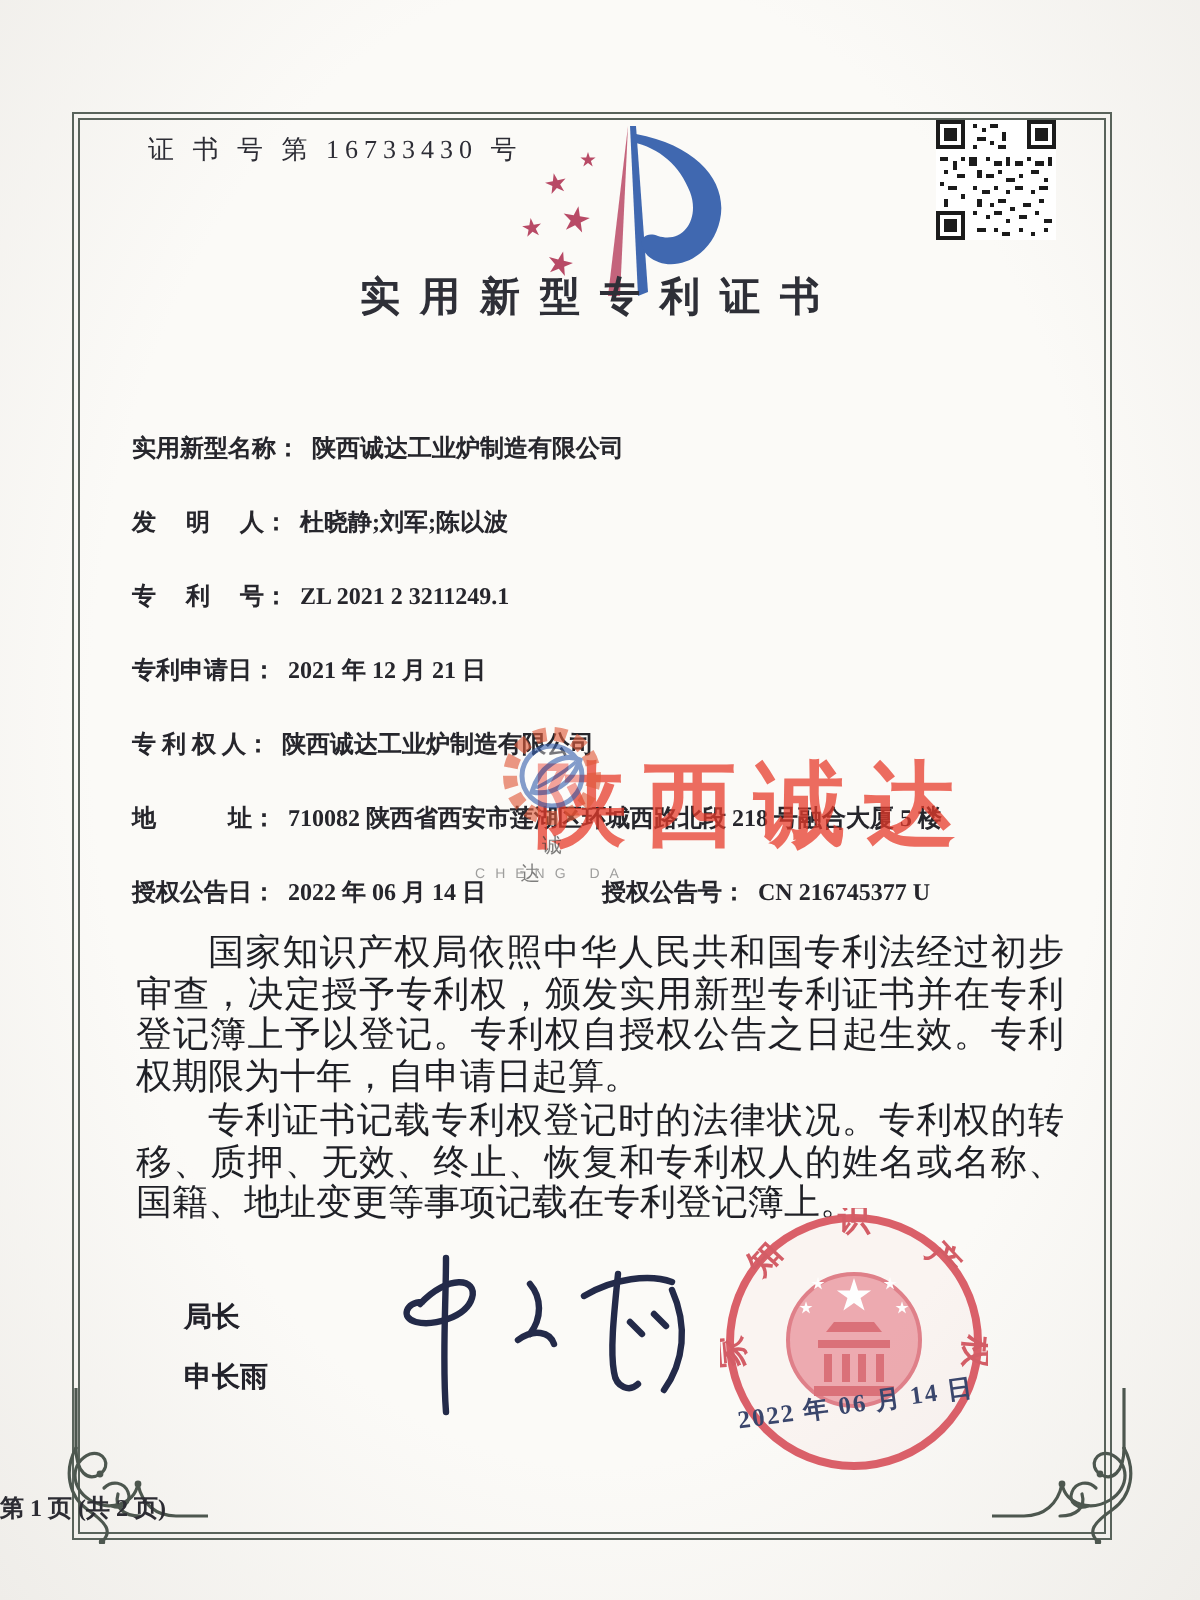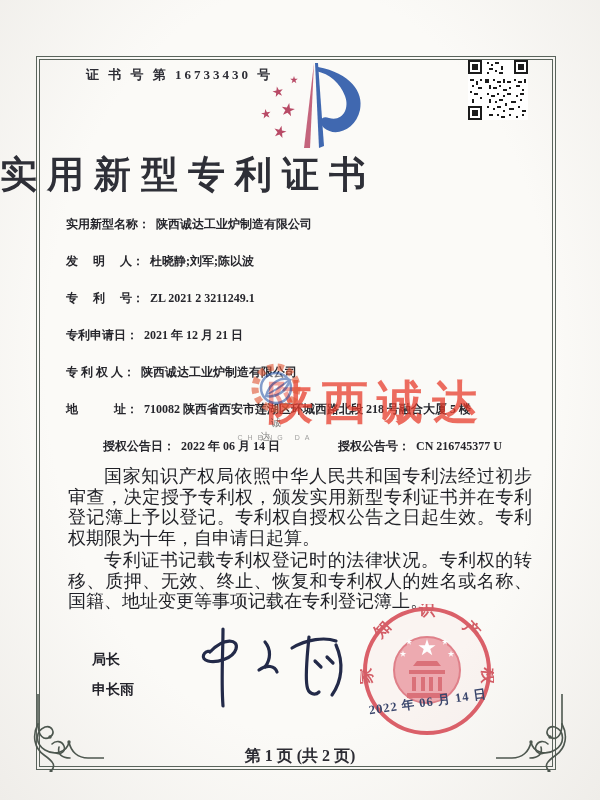--- a/index.html
+++ b/index.html
@@ -1,48 +1,48 @@
 <!DOCTYPE html>
 <html><head>
 <meta charset="utf-8">
 <style>
   html,body{margin:0;padding:0;}
   .photo{position:relative;width:600px;height:800px;overflow:hidden;
     background:radial-gradient(ellipse at 50% 45%, #fbfaf7 60%, #efede9 100%);
     font-family:"Liberation Serif","DejaVu Serif",serif;color:#26262c;}
   .frame{position:absolute;left:36px;top:56px;width:518px;height:712px;border:1px solid #59635b;}
   .frame-inner{position:absolute;inset:2px;border:1px solid #59635b;}
-  .cert-no{position:absolute;left:74px;top:66px;font-size:13px;font-weight:700;letter-spacing:3px;color:#2d2d35;margin-left:12px;}
+  .cert-no{position:absolute;left:74px;top:66px;font-size:13px;font-weight:400;letter-spacing:3px;color:#2d2d35;}
   .qr{position:absolute;left:468px;top:60px;width:60px;height:60px;}
   .logo{position:absolute;left:248px;top:58px;width:124px;height:92px;}
-  .title{position:absolute;left:0;top:150px;width:100%;font-size:37px;font-weight:700;
+  .title{position:absolute;left:0;top:135px;width:100%;text-align:center;font-size:20px;font-weight:700;
     letter-spacing:10px;color:#2e2f37;}
   .fields{position:absolute;left:66px;top:215px;width:458px;font-size:12px;font-weight:600;line-height:19px;}
   .frow{margin-bottom:18px;display:flex;}
   .flabel{flex:0 0 auto;white-space:pre;}
   .fvalue{margin-left:6px;}
   .addr-val{display:inline-block;width:368px;}
-  .grant-row{display:flex;gap:0;margin-left:37px;}
+  .grant-row{display:flex;gap:0;}
   .grant-gap{width:58px;}
   .body-text{position:absolute;left:68px;top:466px;width:464px;font-size:18px;line-height:20.5px;
     color:#1f2026;text-align:justify;font-weight:400;}
   .body-text p{margin:0 0 2px 0;text-indent:2em;}
   .signer{position:absolute;left:92px;top:645px;font-size:14px;font-weight:700;line-height:30px;color:#23232b;}
   .signature{position:absolute;left:172px;top:622px;width:185px;height:95px;}
   .seal{position:absolute;left:360px;top:604px;width:134px;height:134px;opacity:.92;}
   .seal-date{position:absolute;left:358px;top:694px;width:140px;text-align:center;transform:rotate(-8deg);
     font-size:12.5px;font-weight:700;letter-spacing:1px;color:#3a466c;}
   .wm-text{position:absolute;left:267px;top:372px;font-size:46px;font-weight:700;letter-spacing:9px;
     color:rgba(231,58,42,.74);font-family:"Liberation Sans","DejaVu Sans",sans-serif;white-space:nowrap;z-index:3;}
   .wm-logo{position:absolute;left:228px;top:360px;width:96px;height:86px;opacity:.62;z-index:3;}
   .wm-cjk{position:absolute;left:0;top:56px;width:96px;text-align:center;font-size:10px;letter-spacing:22px;
     color:#333;text-indent:22px;}
   .wm-en{position:absolute;left:0;top:74px;width:96px;text-align:center;font-size:7px;letter-spacing:5px;color:#666;
     font-family:"Liberation Sans",sans-serif;}
-  .page-no{position:absolute;left:0;top:746px;width:100%;text-align:center;font-size:16px;font-weight:700;color:#2c2c33;}
+  .page-no{position:absolute;left:0;top:746px;width:100%;font-size:12px;font-weight:700;color:#2c2c33;}
   .cont-note{position:absolute;left:0;top:800px;width:100%;text-align:right;font-size:10px;color:#33333a;letter-spacing:2px;}
   .flourish{position:absolute;width:78px;height:78px;}
   .fl-bl{left:26px;top:694px;}
   .fl-br{left:496px;top:694px;transform:scaleX(-1);}
 </style>
 </head>
 <body>
 
 <div class="photo">
 

